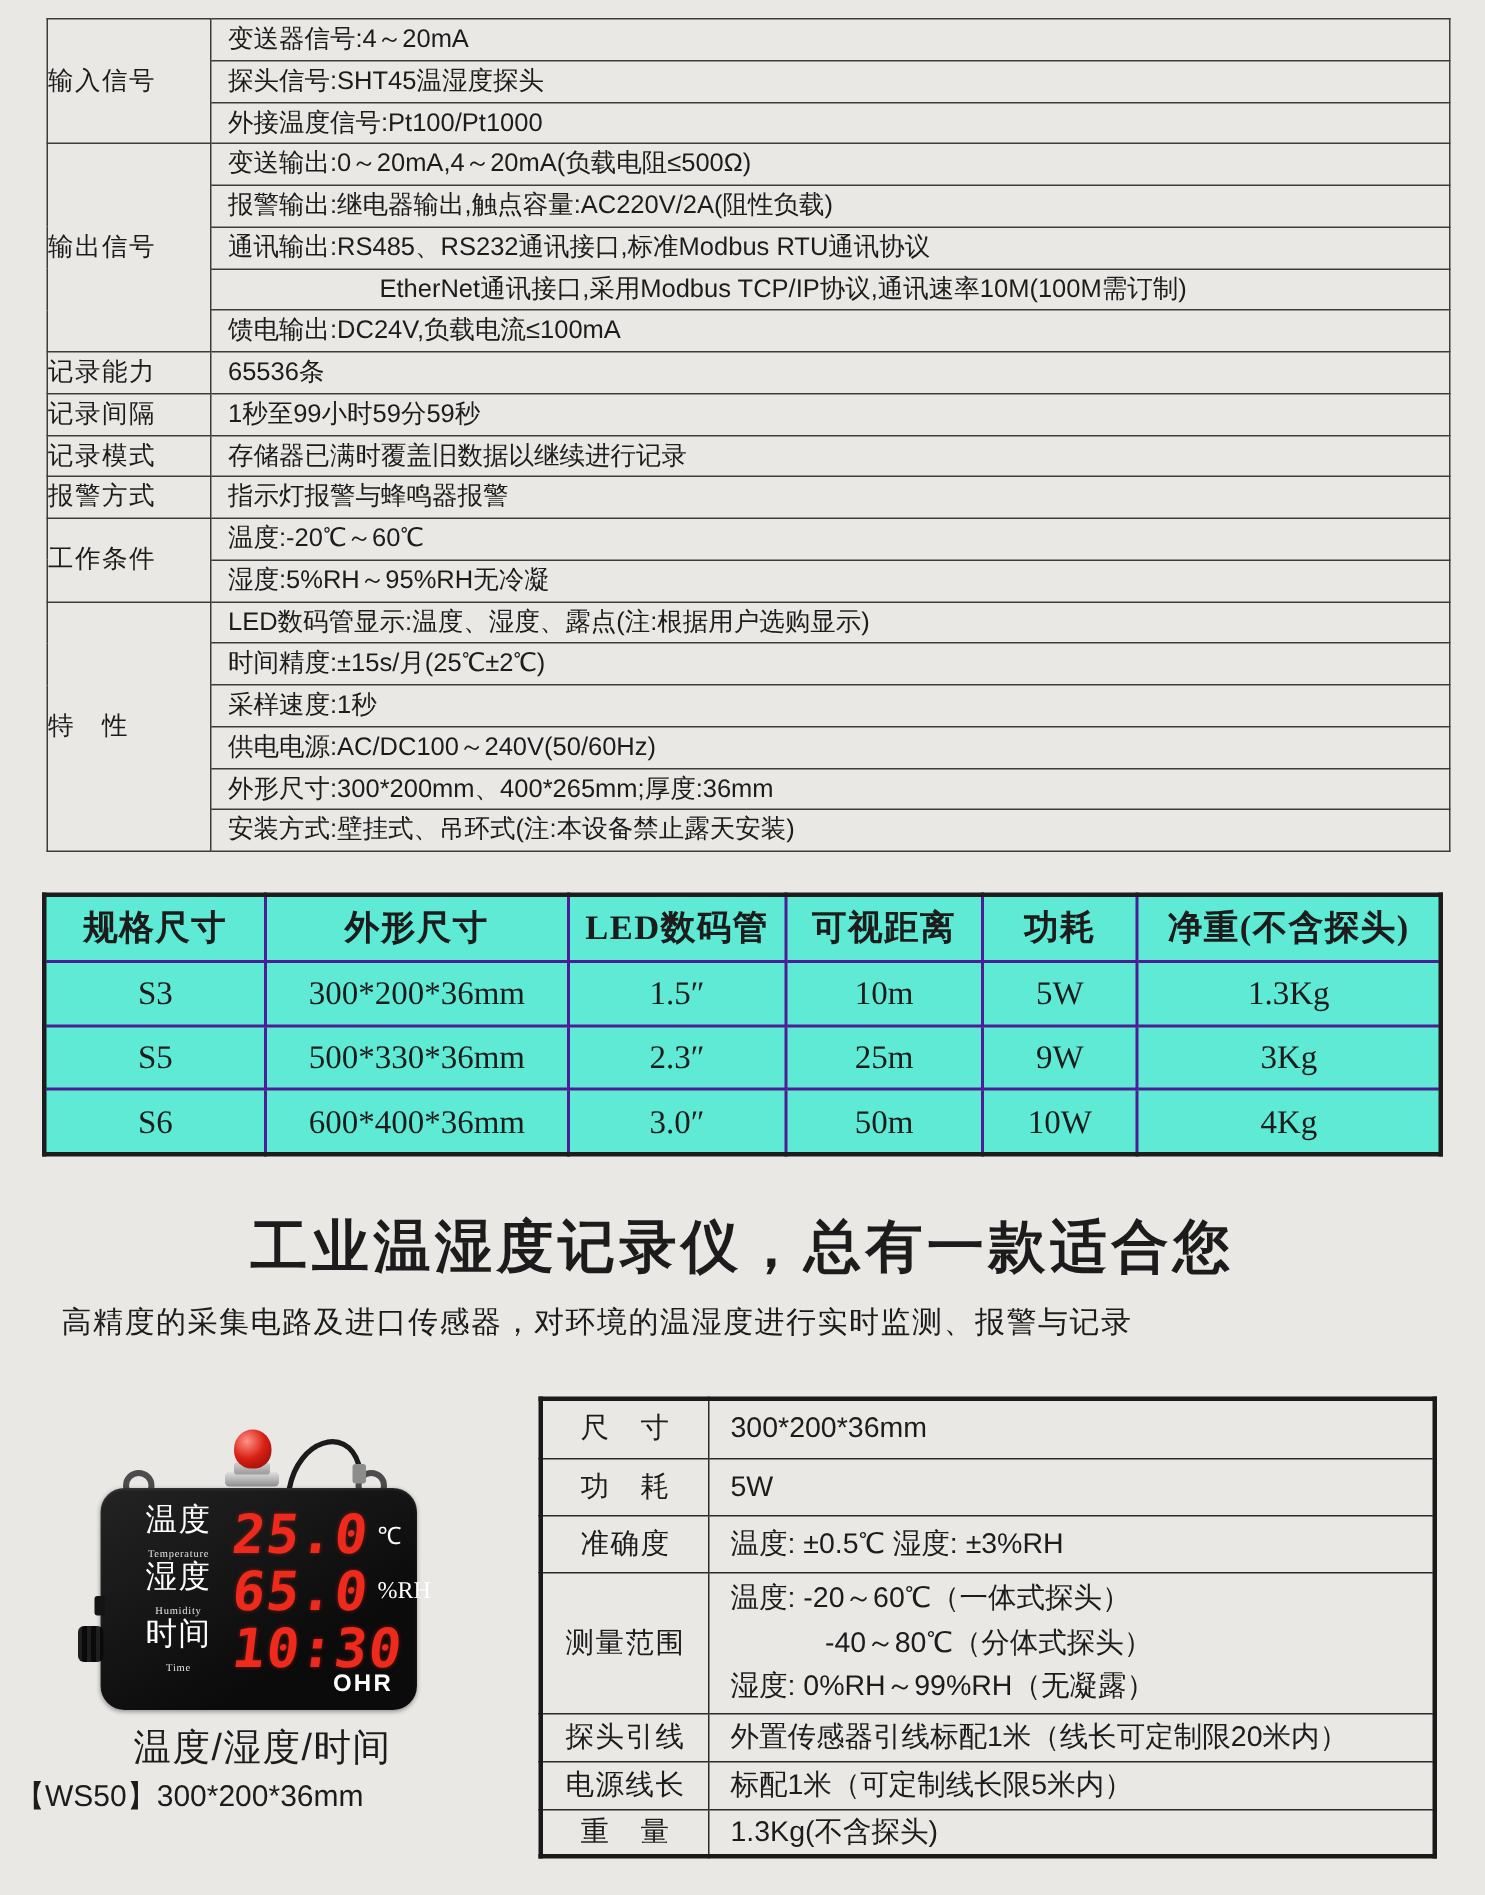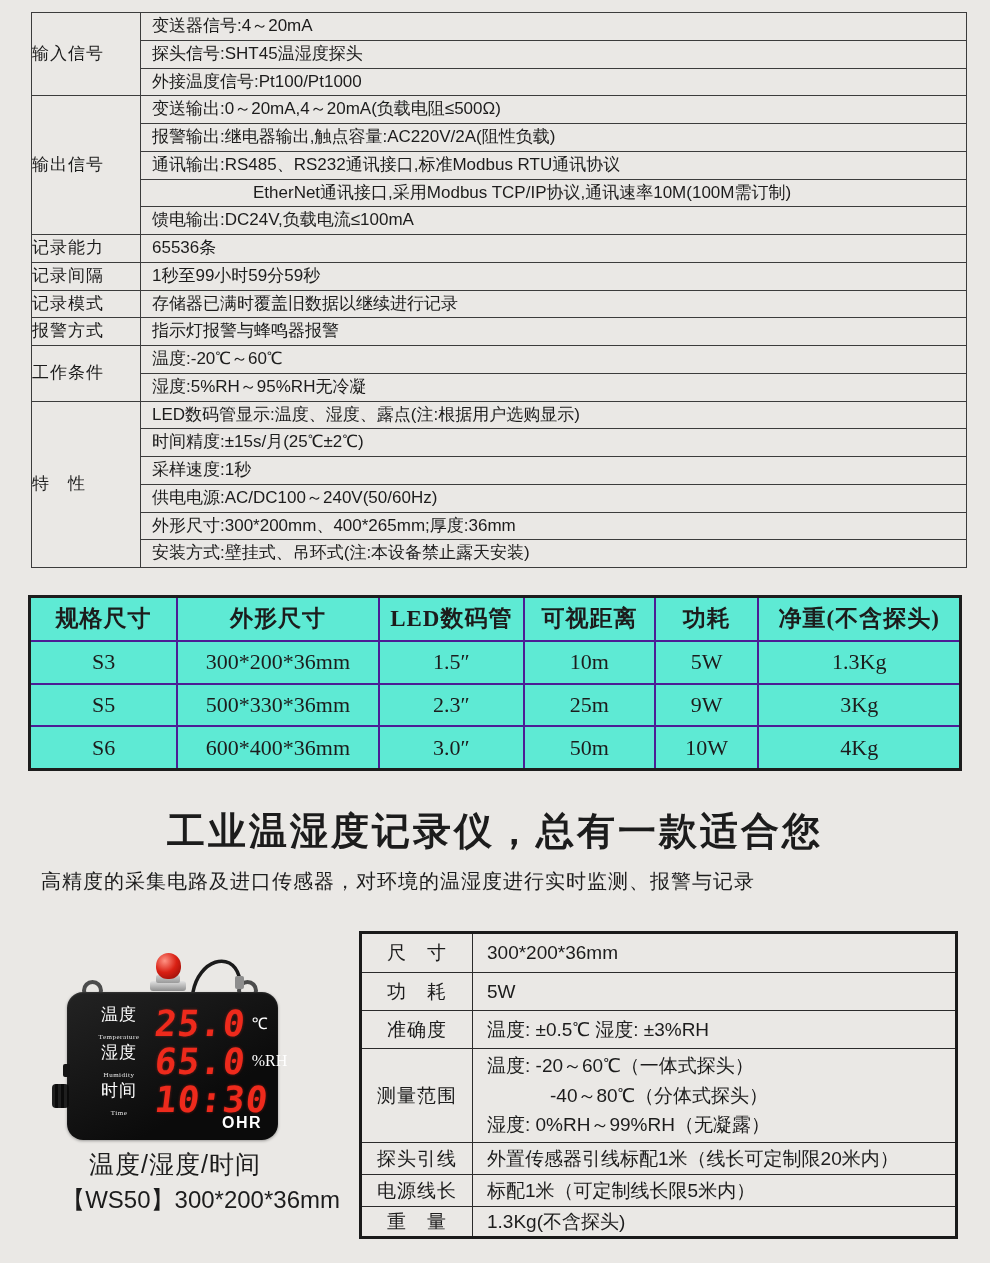--- a/index.html
+++ b/index.html
@@ -105,40 +105,40 @@
     background:#141414;border-radius:2px;
   }
   .gland{
     position:absolute;left:-15px;top:92px;width:17px;height:24px;
     background:repeating-linear-gradient(90deg,#1f1f1f 0 3px,#0a0a0a 3px 6px);
     border-radius:4px;
   }
   .disp{position:absolute;left:24px;top:12px;width:176px;}
   .disp-row{display:flex;align-items:center;height:38px;}
   .disp-label{width:56px;text-align:center;color:#fff;flex:none;}
-  .disp-cn{font-family:"Liberation Serif","DejaVu Serif",serif;font-size:17px;line-height:21px;letter-spacing:1px;}
+  .disp-cn{font-family:"Liberation Serif","DejaVu Serif",serif;font-size:21px;line-height:21px;letter-spacing:1px;}
   .disp-en{font-family:"Liberation Serif","DejaVu Serif",serif;font-size:7px;line-height:8px;letter-spacing:.5px;color:#e8e8e8;}
   .disp-digits{
     font-family:"DejaVu Sans Mono",monospace;font-weight:bold;
     font-size:36px;color:#ee2a1c;transform:skewX(-7deg);
     letter-spacing:1px;margin-left:8px;flex:none;
     text-shadow:0 0 3px rgba(240,42,28,.45);
   }
   .disp-unit{color:#fff;font-size:16px;margin-left:6px;flex:none;font-family:"Liberation Serif",serif;}
   .brand{
     position:absolute;right:16px;bottom:8px;color:#fff;
     font-size:16px;font-weight:bold;letter-spacing:1.5px;
   }
   .caption1{
     position:absolute;left:20px;top:1148px;width:310px;text-align:center;
     font-size:25px;letter-spacing:1px;
   }
   .caption2{
-    position:absolute;left:10px;top:1184px;width:330px;text-align:right;
-    font-size:24px;
+    position:absolute;left:10px;top:1184px;width:330px;text-align:left;
+    font-size:20px;
   }
 </style>
 </head>
 <body>
 
 <div id="canvas">
 
   <table class="spec-table">
     <tbody>
         <tr>

